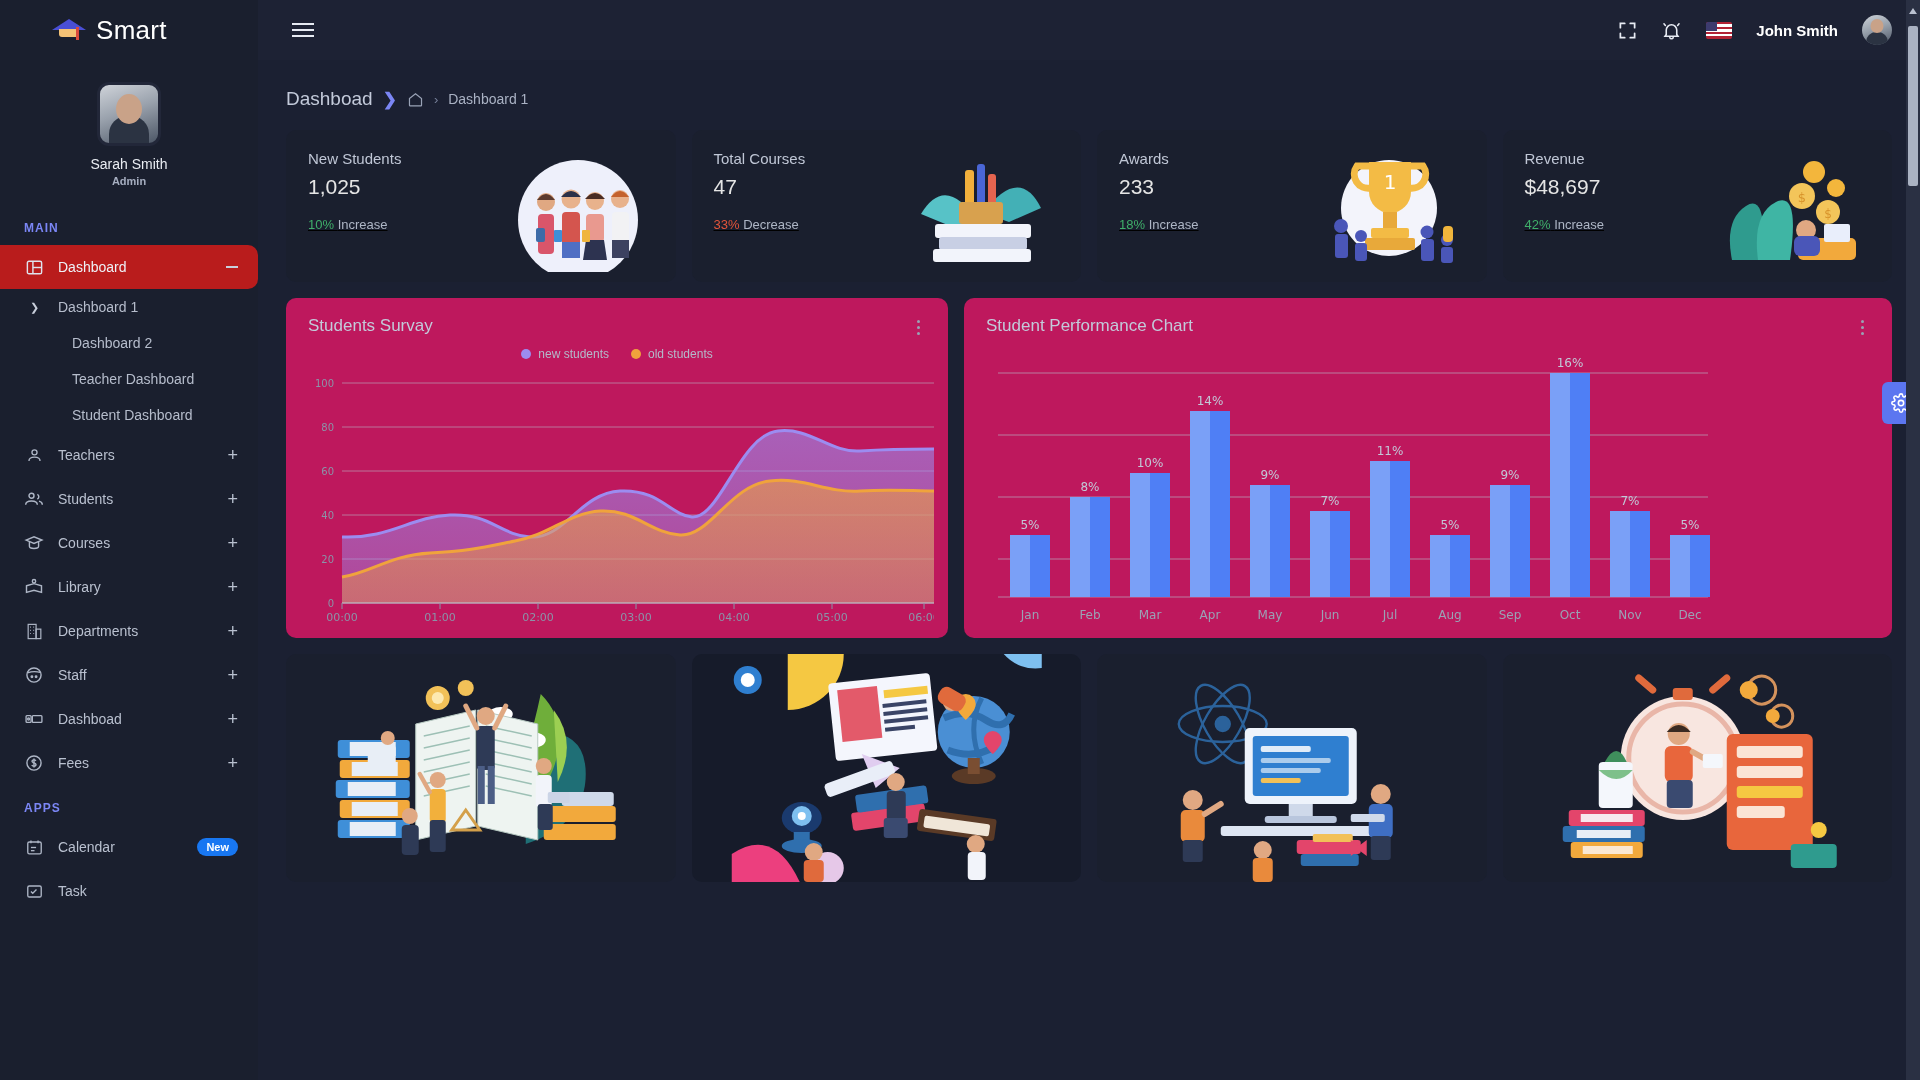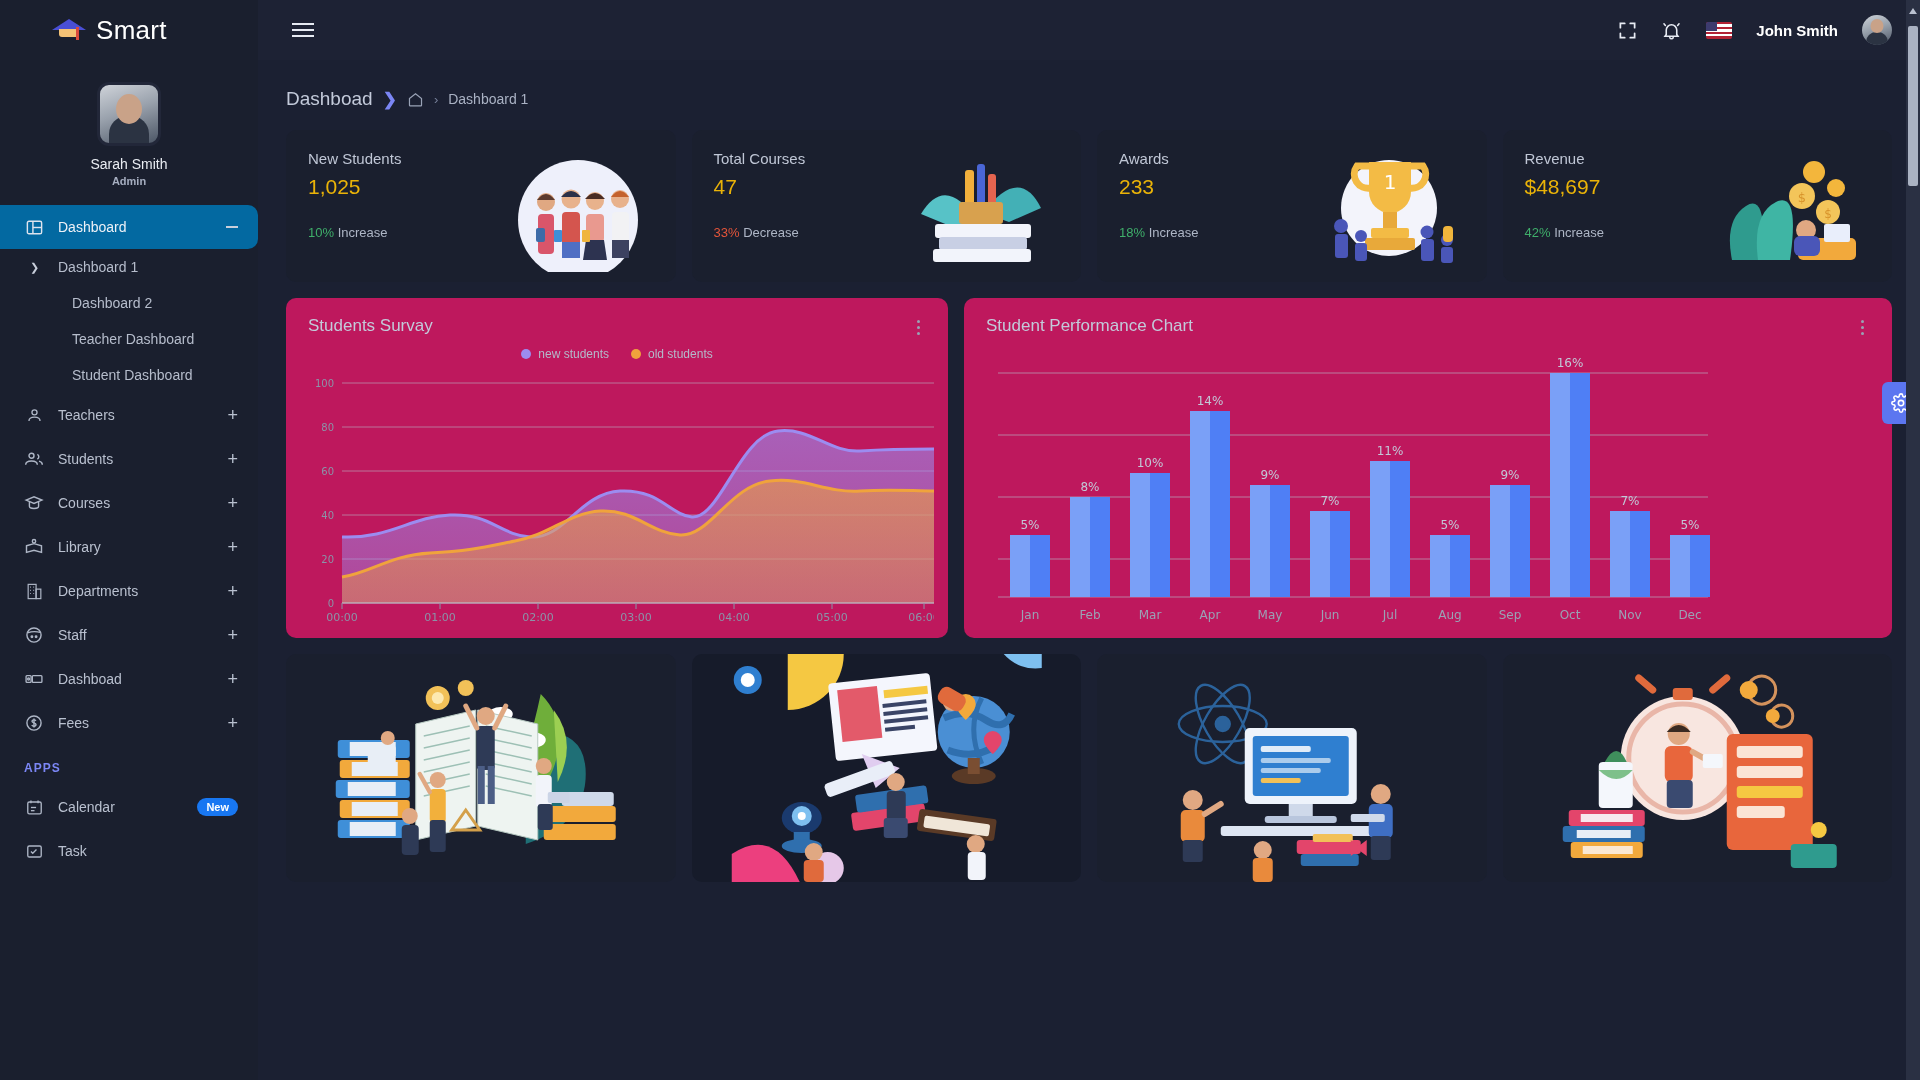--- a/index.html
+++ b/index.html
@@ -70,21 +70,21 @@
     padding: 16px 0 10px 24px;
   }
   .nav { display: flex; flex-direction: column; }
   .nav-item {
     height: 44px; display: flex; align-items: center;
     padding: 0 20px 0 24px; gap: 14px;
     color: #b9c0cf; font-size: 14px; font-weight: 500;
     cursor: pointer; position: relative;
   }
   .nav-item.active {
-    background: #0369a1; border-radius: 0 10px 10px 0;
+    background: #b91c1c; border-radius: 0 10px 10px 0;
     color: #eef1f7;
   }
   .nav-item .ico { width: 20px; height: 20px; flex: 0 0 20px; display:flex; align-items:center; justify-content:center; color: #aeb6c6; }
   .nav-item.active .ico { color: #dfe4ee; }
   .nav-label { flex: 1; }
   .nav-plus { color: #b9c0cf; font-size: 18px; line-height: 1; font-weight: 300; }
   .nav-minus { width: 12px; height: 2px; background: #c9cfdb; }
   .sub-item {
     height: 36px; display: flex; align-items: center; gap: 10px;
     padding-left: 30px; color: #b6bdcc; font-size: 14px; cursor: pointer;
@@ -135,22 +135,22 @@
   .bc-sep { color: #77809a; font-size: 13px; }
   .bc-home { color: #9aa3b7; display:flex; }
   .bc-current { color: #aab2c4; font-size: 14px; }
 
   .cards-row { display: flex; gap: 16px; }
   .stat-card {
     flex: 1; height: 152px; background: #1a1f2e; border-radius: 10px;
     padding: 20px 22px; position: relative; overflow: hidden;
   }
   .stat-label { color: #c0c7d6; font-size: 15px; }
-  .stat-value { color: #eab308; font-size: 21px; font-weight: 500; margin-top: 8px; }
-  .stat-delta { font-size: 13px; margin-top: 26px; }
+  .stat-value { color: #e5e5e5; font-size: 21px; font-weight: 500; margin-top: 8px; }
+  .stat-delta { font-size: 13px; margin-top: 18px; text-decoration: underline; }
   .stat-delta .pct { font-weight: 500; }
   .stat-delta .up { color: #3fae6a; }
   .stat-delta .down { color: #e2543a; }
   .stat-delta .txt { color: #aeb6c6; }
   .stat-illu { position: absolute; right: 10px; top: 12px; width: 180px; height: 130px; }
 
   .charts-row { display: flex; gap: 16px; margin-top: 16px; }
   .chart-card { background: #be185d; border-radius: 10px; position: relative; }
   .chart-card.left { width: 662px; height: 340px; }
   .chart-card.right { flex: 1; height: 340px; }
@@ -207,20 +207,21 @@
       </div>
       <div class="brand-name">Smart</div>
     </div>
 
     <div class="profile">
       <div class="profile-pic"></div>
       <div class="profile-name">Sarah Smith</div>
       <div class="profile-role">Admin</div>
     </div>
 
+    <div class="nav-section">MAIN</div>
 
     <nav class="nav">
 
       <div class="nav-item active">
         <span class="ico">
           <svg width="19" height="19" viewBox="0 0 24 24" fill="none" stroke="currentColor" stroke-width="1.8">
             <rect x="3" y="4" width="18" height="16" rx="2"></rect>
               <line x1="10" y1="4" x2="10" y2="20"></line>
               <line x1="10" y1="12" x2="21" y2="12"></line>
           </svg>

